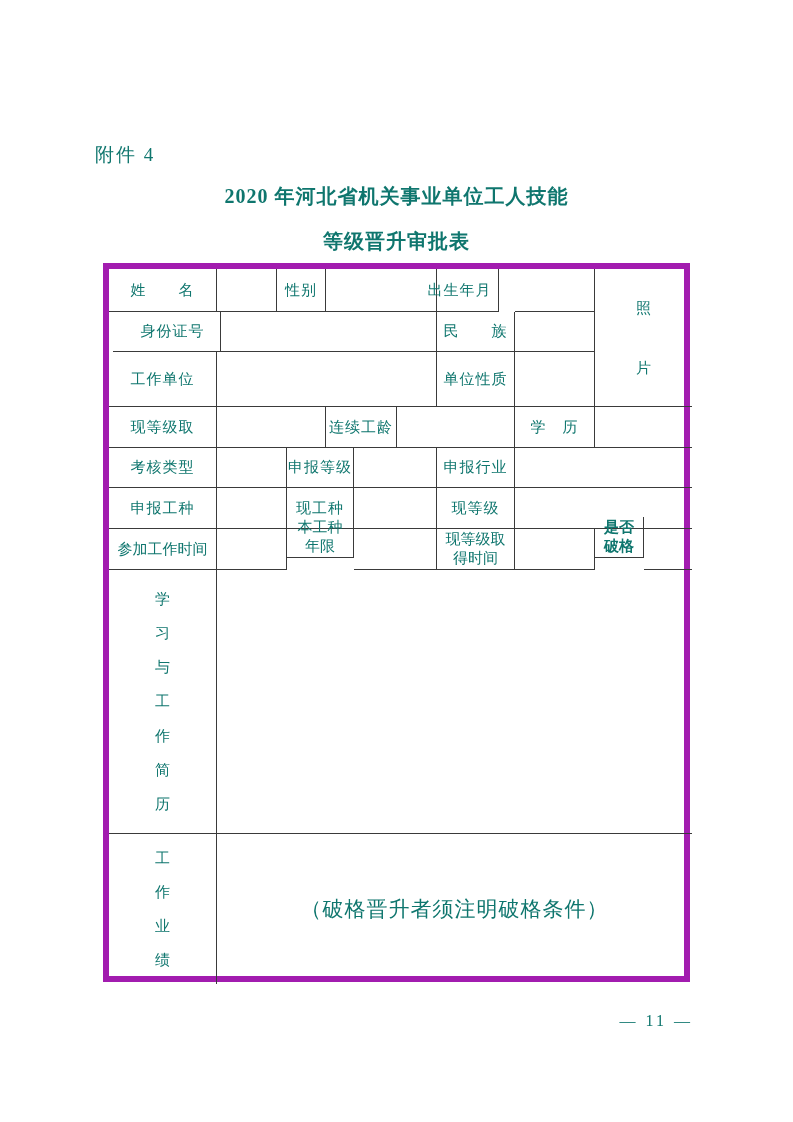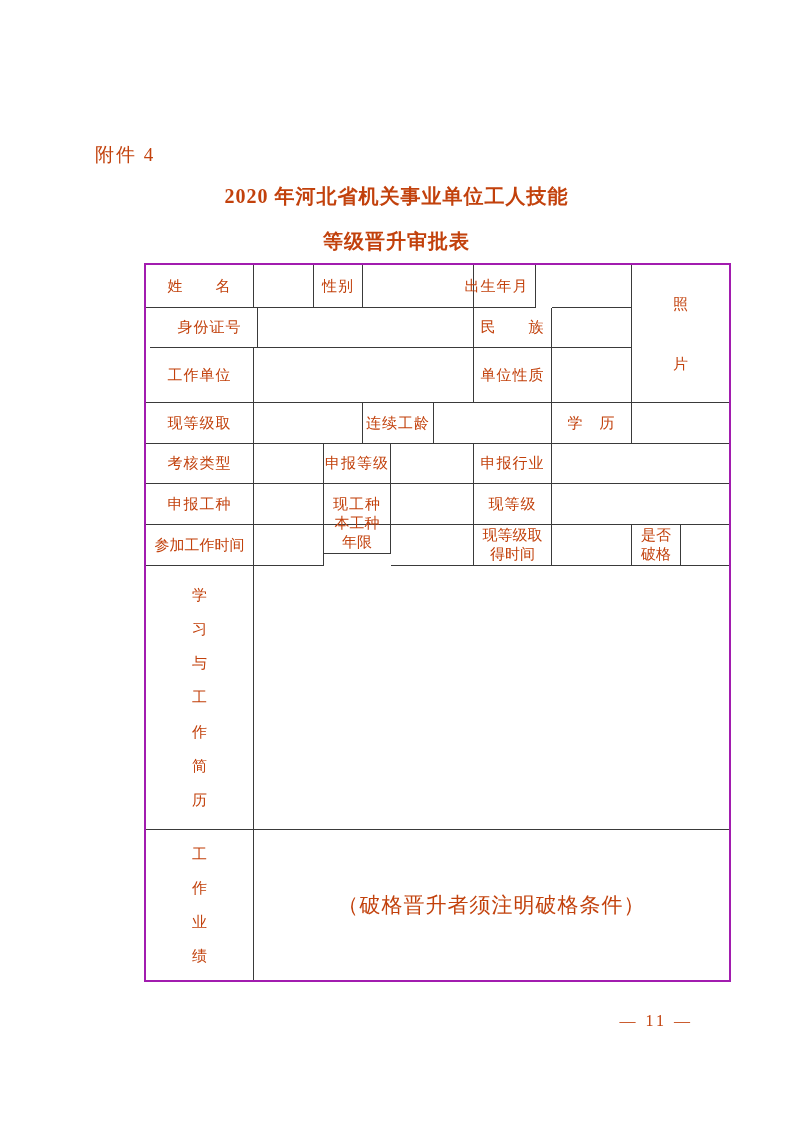--- a/index.html
+++ b/index.html
@@ -1,38 +1,37 @@
 <!DOCTYPE html>
 <html><head>
 <meta charset="utf-8">
 <style>
   html,body{margin:0;padding:0;background:#ffffff;}
   .page{
     position:relative;
     width:793px;height:1107px;
     background:#ffffff;
     font-family:"Liberation Serif", serif;
-    color:#c2410c;
+    color:#0f766e;
     overflow:hidden;
   }
   .attachment{
     position:absolute;left:95px;top:142px;
     font-size:19px;letter-spacing:2px;
   }
   .title{
     position:absolute;left:0;top:174px;width:100%;
     text-align:center;font-weight:bold;font-size:20px;
     letter-spacing:1px;line-height:45px;
   }
   .form-table{
     position:absolute;left:103px;top:263px;
     width:587px;height:719px;
-    border:2px solid #a21caf;
+    border:6px solid #a21caf;
     box-sizing:border-box;
-    margin-left:41px;
   }
   .cell{
     position:absolute;
     border-right:1px solid #3a3a3a;
     border-bottom:1px solid #3a3a3a;
     box-sizing:border-box;
     display:flex;align-items:center;justify-content:center;
     font-size:15px;
     text-align:center;
   }
@@ -103,21 +102,21 @@
     <div class="cell er" style="left:406px;top:219px;width:177px;height:41px;"></div>
 
     <div class="cell lbl" style="left:0;top:260px;width:108px;height:41px;letter-spacing:0;">参加工作时间</div>
     <div class="cell" style="left:108px;top:260px;width:70px;height:41px;"></div>
     <div class="cell ml" style="left:178px;top:248px;width:67px;height:41px;">本工种
 年限</div>
     <div class="cell" style="left:245px;top:260px;width:83px;height:41px;"></div>
     <div class="cell ml" style="left:328px;top:260px;width:78px;height:41px;">现等级取
 得时间</div>
     <div class="cell" style="left:406px;top:260px;width:80px;height:41px;"></div>
-    <div class="cell ml" style="left:486px;top:260px;width:49px;height:41px;">是否
+    <div class="cell ml" style="left:486px;top:248px;width:49px;height:41px;font-weight:bold;">是否
 破格</div>
     <div class="cell er" style="left:535px;top:260px;width:48px;height:41px;"></div>
 
     <div class="cell vert" style="left:0;top:301px;width:108px;height:264px;">学
 习
 与
 工
 作
 简
 历</div>

